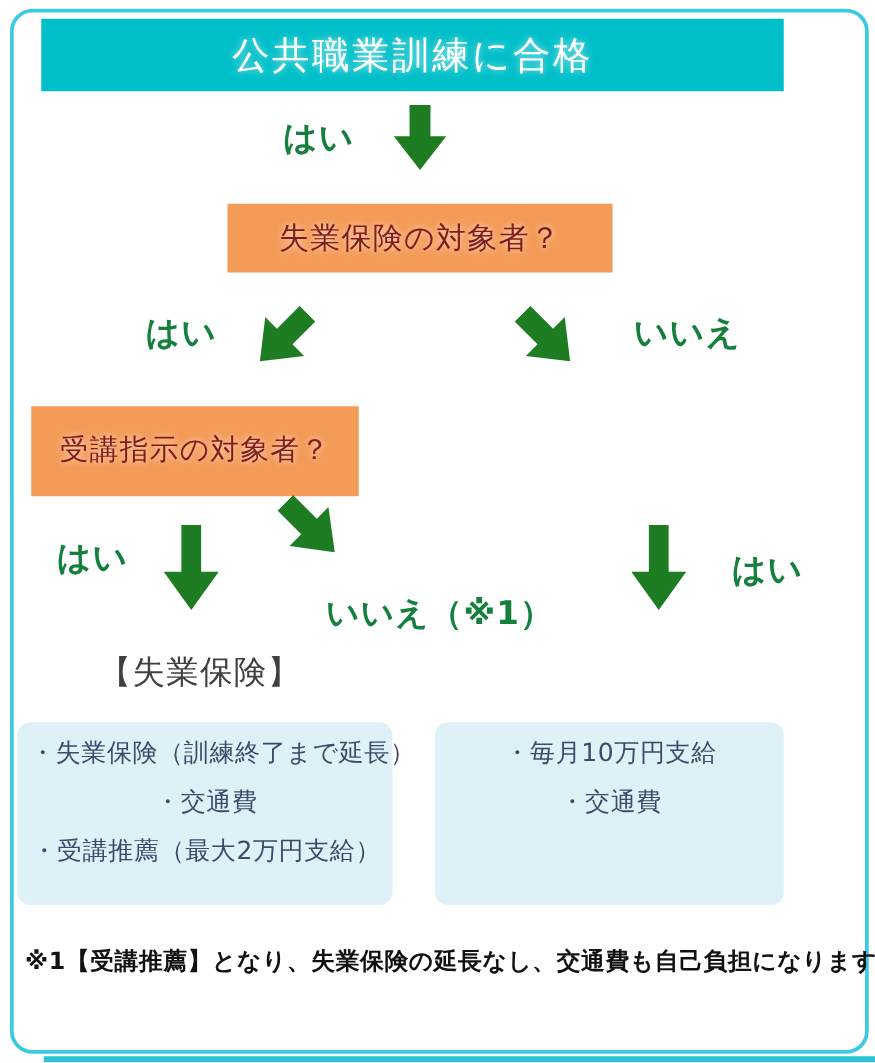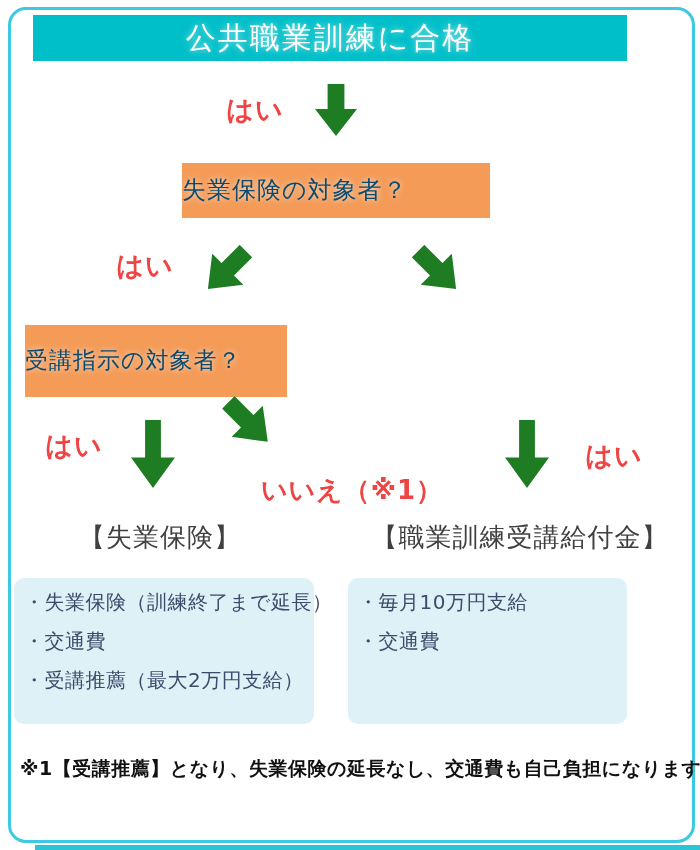--- a/index.html
+++ b/index.html
@@ -7,52 +7,52 @@
   body { font-family:"DejaVu Sans","Liberation Sans",sans-serif; }
   .canvas {
     position:relative; width:700px; height:850px; background:#fff;
     overflow:hidden; margin:0 auto;
   }
   .frame {
     position:absolute; left:8px; top:7px; width:687px; height:836px;
     border:3px solid #3CC9E2; border-radius:18px; background:transparent;
   }
   .title-bar {
-    position:absolute; left:33px; top:15px; width:594px; height:46px;
+    position:absolute; left:33px; top:15px; width:594px; height:58px;
     background:#00BFC9; display:flex; align-items:center; justify-content:center;
     color:#fff; font-size:30px; font-weight:500; letter-spacing:2px;
     text-shadow:0 0 6px rgba(255,255,255,.65);
   }
   .q-box {
-    position:absolute; background:#F49B58; color:#0c4a6e;
-    display:flex; flex-direction:column; justify-content:center;
+    position:absolute; background:#F49B58; color:#7f1d1d;
+    display:flex; flex-direction:column; align-items:center; justify-content:center;
     font-weight:500; letter-spacing:1px; text-shadow:0 0 6px rgba(255,255,255,.75);
     line-height:1.45;
   }
   .q1 { left:182px; top:163px; width:308px; height:55px; font-size:24px; }
   .q2 { left:25px;  top:325px; width:262px; height:72px; font-size:23px; }
   .q3 { left:390px; top:325px; width:290px; height:87px; font-size:23px; }
   .branch-label {
-    position:absolute; color:#ef4444; font-weight:700; font-size:27px;
+    position:absolute; color:#15803d; font-weight:700; font-size:27px;
     text-align:center; letter-spacing:1px;
   }
   .arrow {
     position:absolute; background:#1E7D22;
     clip-path:polygon(30% 0, 70% 0, 70% 48%, 100% 48%, 50% 100%, 0 48%, 30% 48%);
   }
   .arrow-tall {
     clip-path:polygon(32% 0, 68% 0, 68% 55%, 100% 55%, 50% 100%, 0 55%, 32% 55%);
   }
   .result-heading {
     position:absolute; color:#404040; font-size:26px; font-weight:500;
     text-align:center; letter-spacing:1px;
   }
   .info-box {
     position:absolute; top:578px; height:146px; background:#DDF1F6;
-    border-radius:10px; padding:14px 8px 10px 10px;
+    border-radius:10px; padding:14px 8px 10px 10px;text-align:center;
   }
   .info-box ul { list-style:none; }
   .info-box li {
     color:#3E4A6B; font-size:20px; line-height:1.0; margin-bottom:19px;
     letter-spacing:0.5px; white-space:nowrap;
   }
   .info-left  { left:14px;  width:300px; }
   .info-right { left:348px; width:279px; }
   .note {
     position:absolute; left:20px; top:756px; width:660px; text-align:center;
@@ -76,35 +76,35 @@
   <div class="branch-label" style="left:205px; top:92px; width:100px;">はい</div>
   <div class="arrow" style="left:315px; top:84px; width:42px; height:52px;"></div>
 
   <div class="q-box q1">
     <span>失業保険の対象者？</span>
   </div>
 
   <div class="branch-label" style="left:95px; top:248px; width:100px;">はい</div>
   <div class="arrow" style="left:205px; top:243px; width:44px; height:54px; transform:rotate(45deg);"></div>
   <div class="arrow" style="left:415px; top:243px; width:44px; height:54px; transform:rotate(-45deg);"></div>
+  <div class="branch-label" style="left:490px; top:248px; width:120px;">いいえ</div>
 
   <div class="q-box q2">
     <span>受講指示の対象者？</span>
   </div>
 
 
   <div class="branch-label" style="left:28px; top:428px; width:92px;">はい</div>
   <div class="arrow arrow-tall" style="left:131px; top:420px; width:44px; height:68px;"></div>
   <div class="arrow" style="left:226px; top:394px; width:44px; height:56px; transform:rotate(-45deg);"></div>
   <div class="branch-label" style="left:252px; top:473px; width:200px; font-size:26px;">いいえ（※1）</div>
   <div class="arrow arrow-tall" style="left:505px; top:420px; width:44px; height:68px;"></div>
   <div class="branch-label" style="left:568px; top:438px; width:92px;">はい</div>
 
   <div class="result-heading" style="left:30px; top:520px; width:260px;">【失業保険】</div>
-  <div class="result-heading" style="left:360px; top:520px; width:320px;">【職業訓練受講給付金】</div>
 
   <div class="info-box info-left">
     <ul>
       <li>・失業保険（訓練終了まで延長）</li>
       <li>・交通費</li>
       <li>・受講推薦（最大2万円支給）</li>
     </ul>
   </div>
   <div class="info-box info-right">
     <ul>

